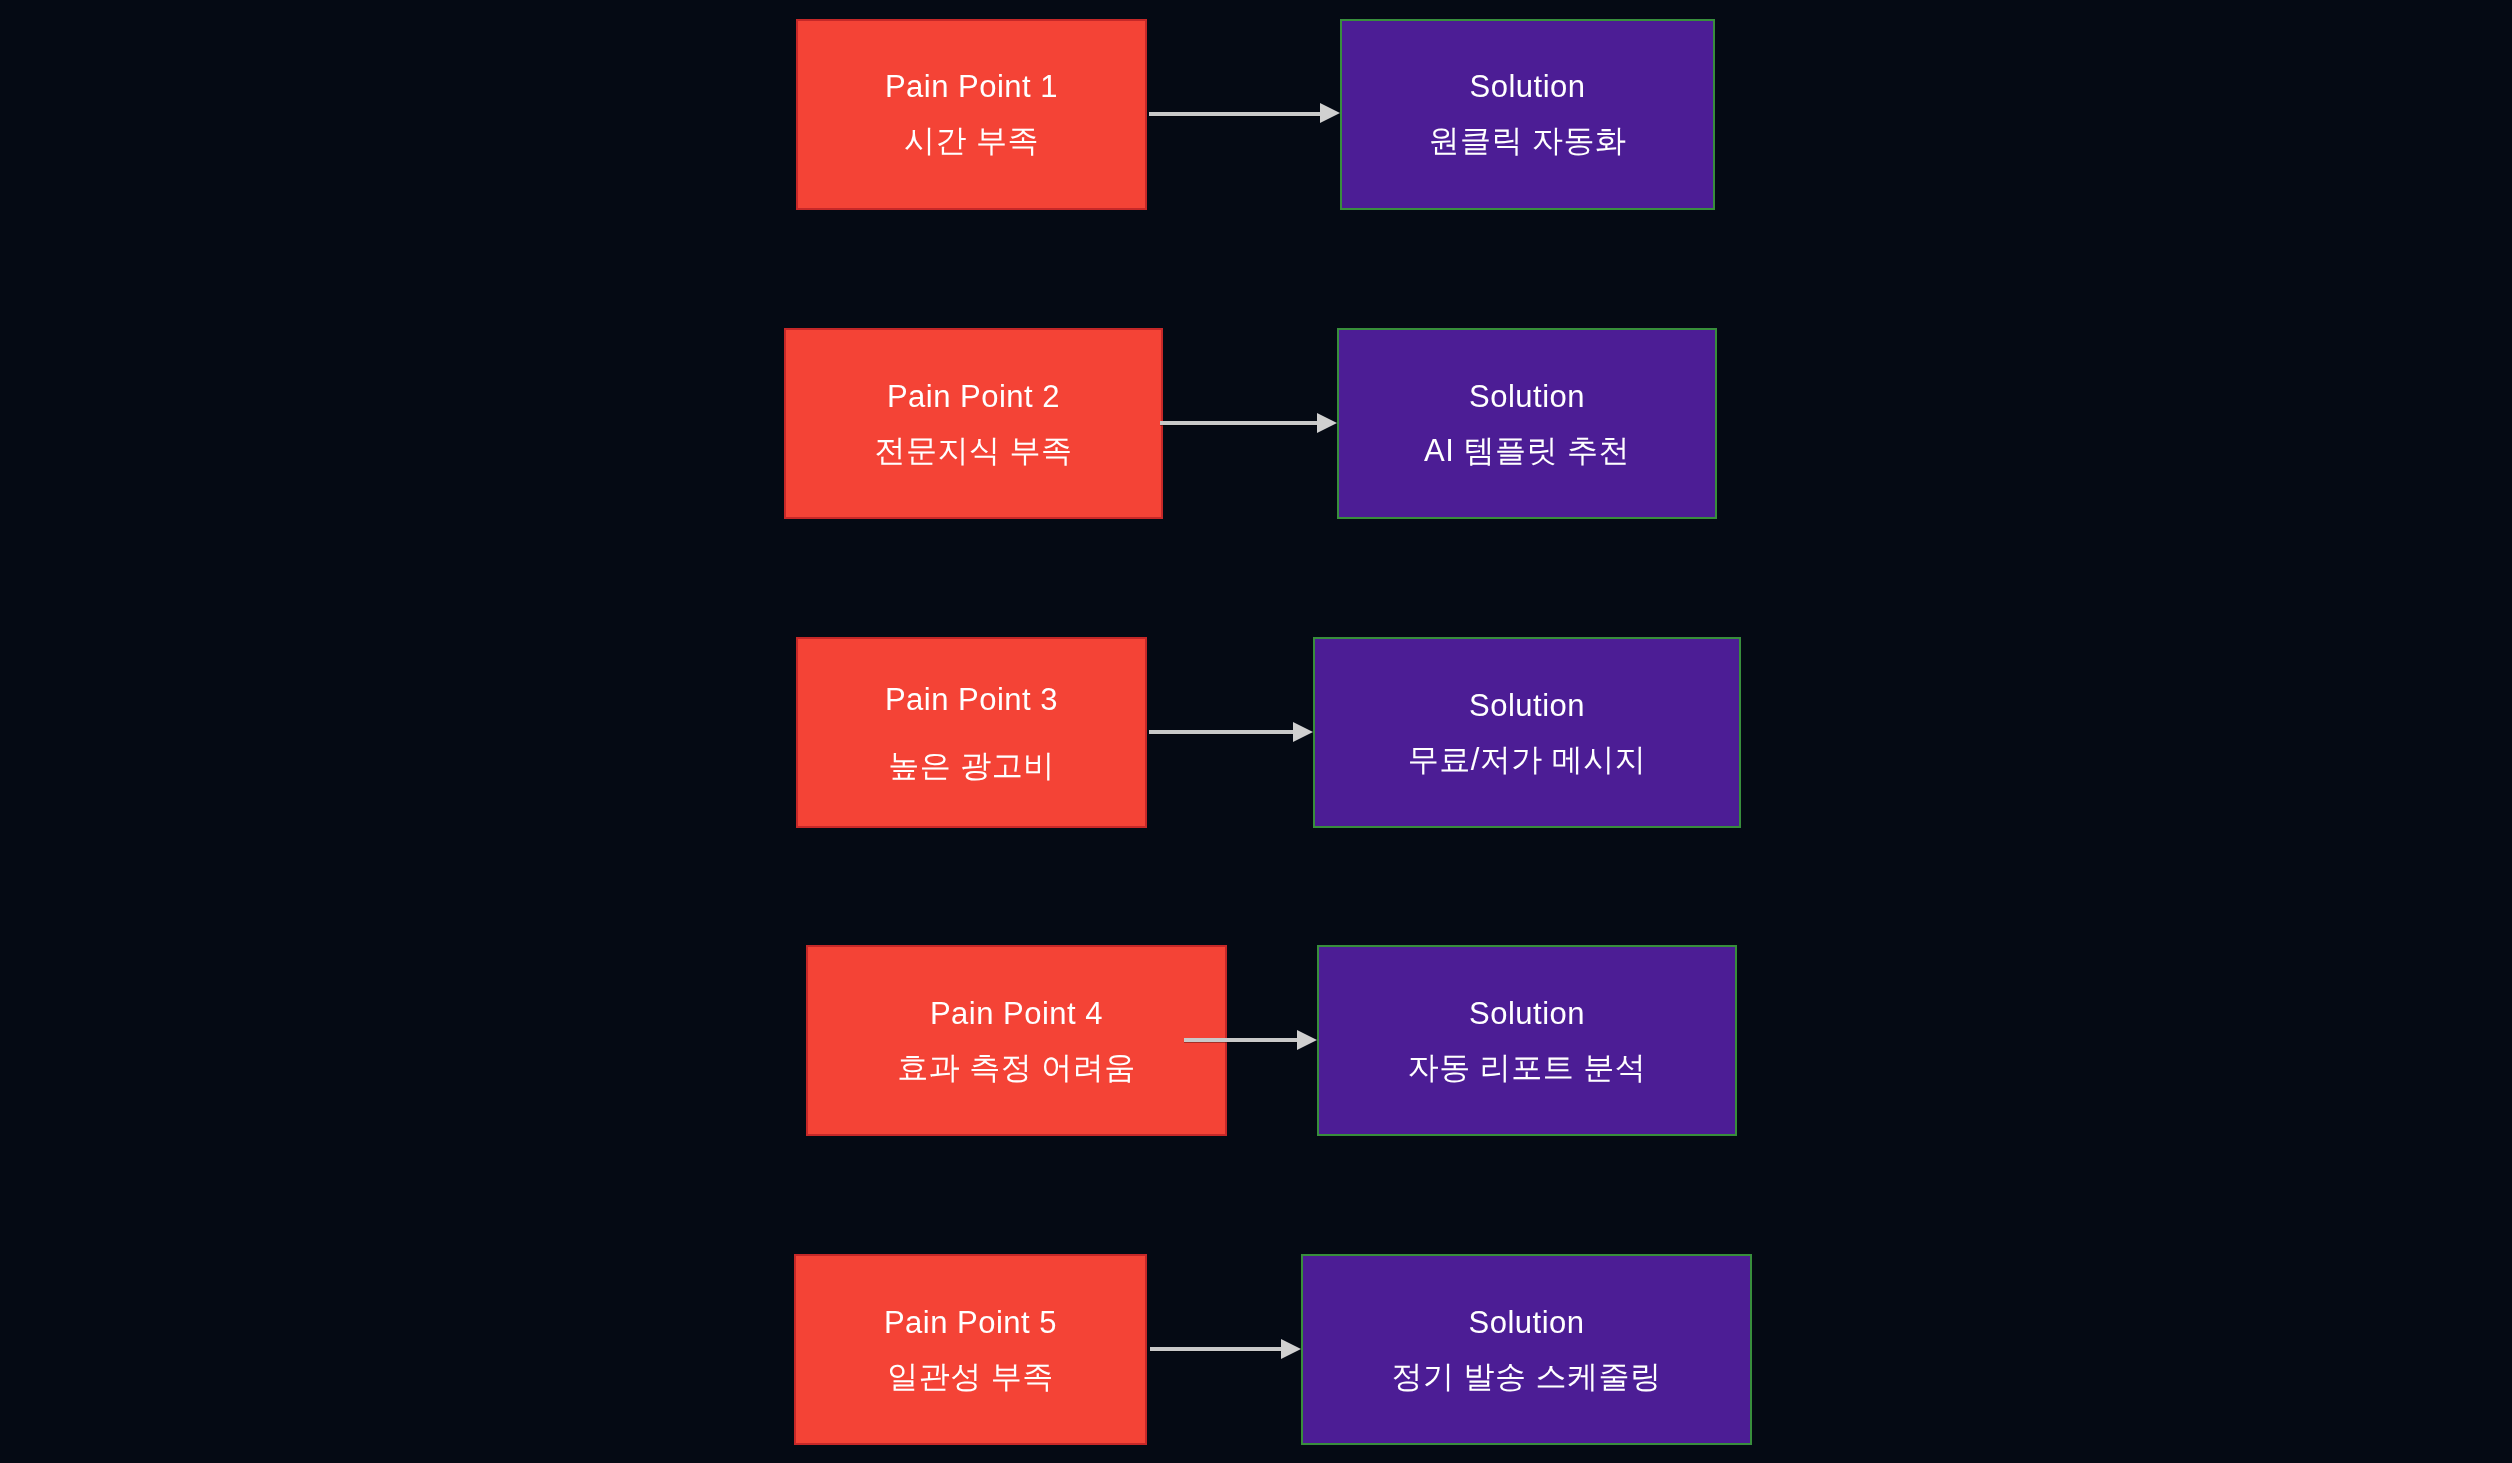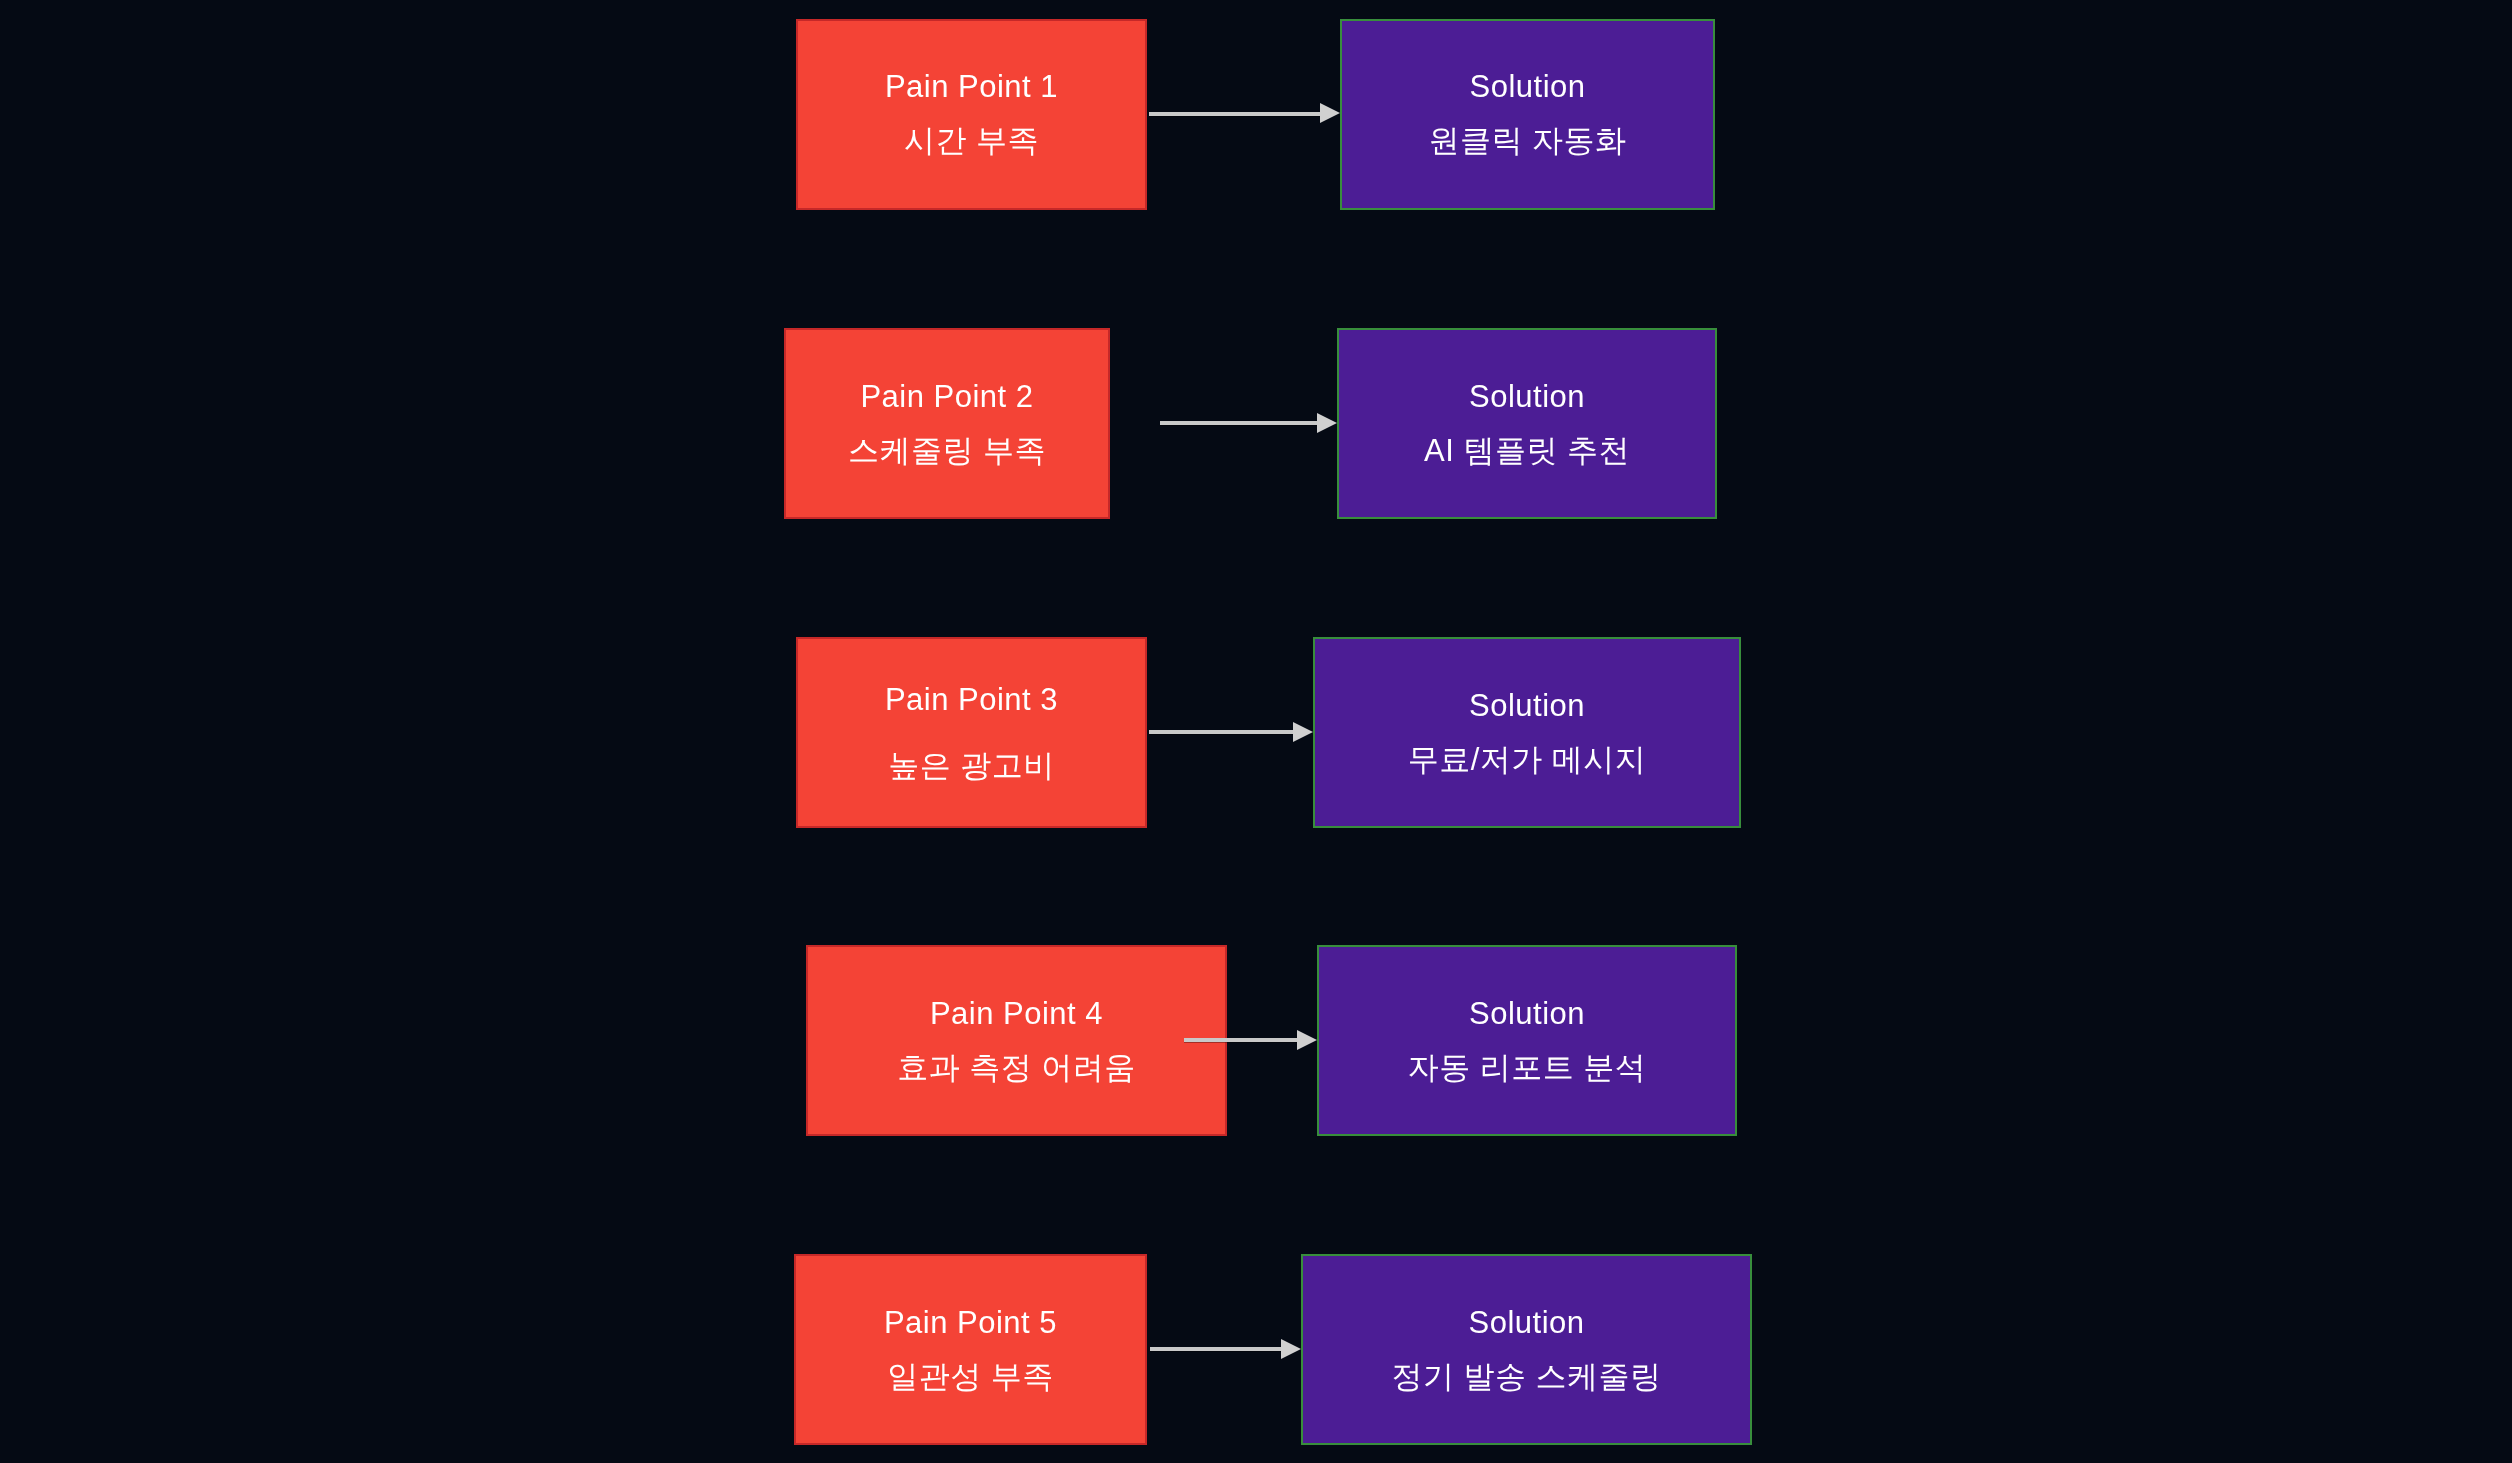--- a/index.html
+++ b/index.html
@@ -54,21 +54,21 @@
   }
   
   .row1 .node { top: 18.5px; }
   .row2 .node { top: 328px; }
   .row3 .node { top: 637px; }
   .row4 .node { top: 945px; }
   .row5 .node { top: 1254px; }
 
   
   .row1 .pain { left: 796px; width: 351px; }
-  .row2 .pain { left: 784px; width: 326px; }
+  .row2 .pain { left: 784px; width: 379px; }
   .row3 .pain { left: 796px; width: 351px; gap: 12px; }
   .row4 .pain { left: 806px; width: 421px; }
   .row5 .pain { left: 794px; width: 353px; }
 
   
   .row1 .solution { left: 1340px; width: 375px; }
   .row2 .solution { left: 1337px; width: 380px; }
   .row3 .solution { left: 1313px; width: 428px; }
   .row4 .solution { left: 1317px; width: 420px; }
   .row5 .solution { left: 1301px; width: 451px; }
@@ -99,21 +99,21 @@
     <div class="arrow-head"></div>
     <div class="node solution">
       <span>Solution</span>
       <span>원클릭 자동화</span>
     </div>
   </div>
 
   <div class="row row2">
     <div class="node pain">
       <span>Pain Point 2</span>
-      <span>스케줄링 부족</span>
+      <span>전문지식 부족</span>
     </div>
     <div class="arrow-line"></div>
     <div class="arrow-head"></div>
     <div class="node solution">
       <span>Solution</span>
       <span>AI 템플릿 추천</span>
     </div>
   </div>
 
   <div class="row row3">

